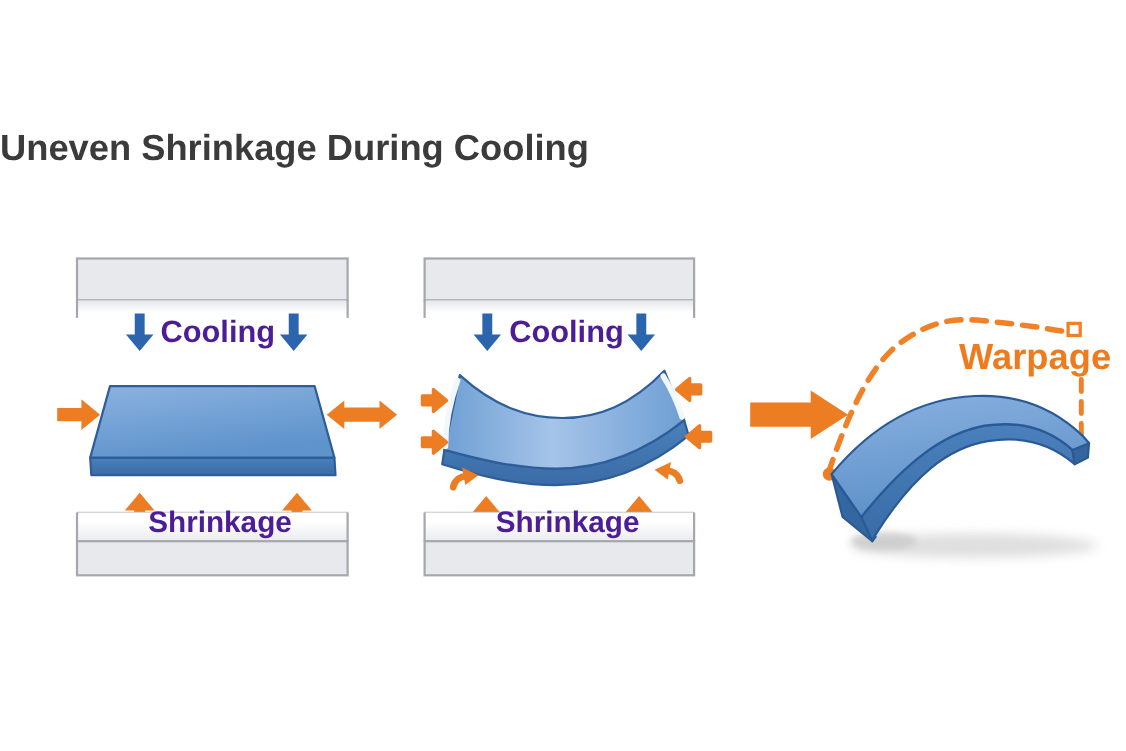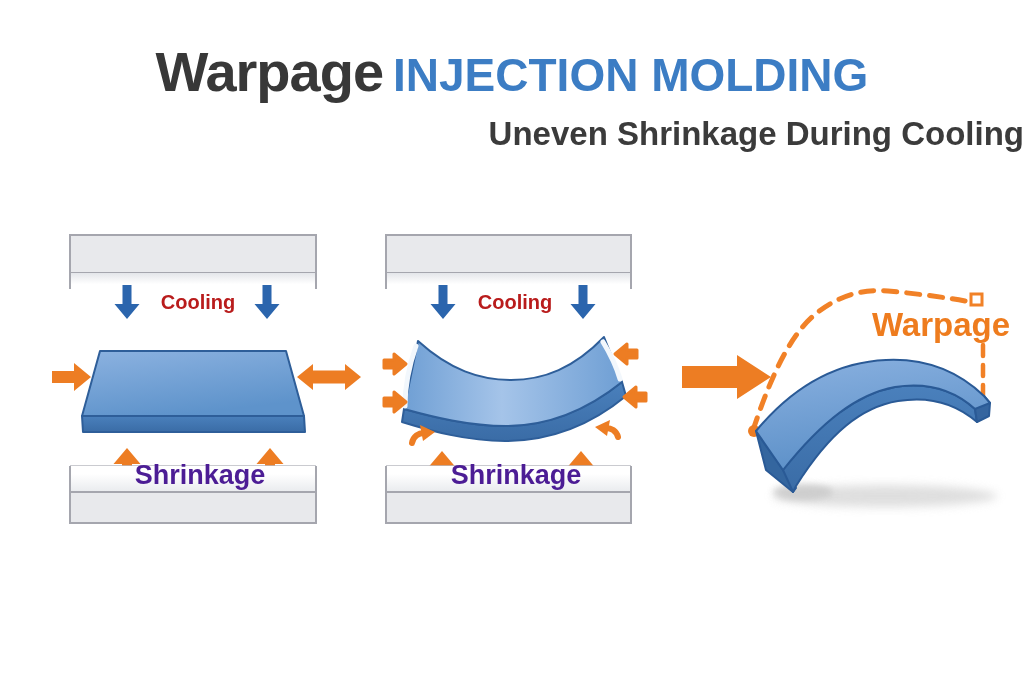--- a/index.html
+++ b/index.html
@@ -3,37 +3,34 @@
 <meta charset="utf-8">
 <style>
   html,body{margin:0;padding:0;}
   body{width:1024px;height:683px;background:#ffffff;overflow:hidden;
        font-family:"Liberation Sans", sans-serif;}
   .canvas{position:relative;width:1024px;height:683px;background:#fff;}
   .title-row{position:absolute;top:44px;left:0;width:100%;text-align:center;
              white-space:nowrap;line-height:1;}
   .title-black{font-size:56px;font-weight:bold;color:#383838;letter-spacing:-1px;}
   .title-blue{font-size:46px;font-weight:bold;color:#3c7dc4;letter-spacing:0px;margin-left:10px;}
-  .subtitle-row{position:absolute;top:115px;left:0;width:100%;text-align:right;}
+  .subtitle-row{position:absolute;top:115px;left:0;width:100%;text-align:left;}
   .subtitle{font-size:33px;font-weight:600;color:#3b3b3b;}
   svg.scene{position:absolute;left:0;top:0;}
   .lbl{position:absolute;transform:translate(-50%,-50%);font-weight:bold;
        white-space:nowrap;line-height:1;}
-  .lbl-cooling{font-size:20px;color:#b91c1c;}
+  .lbl-cooling{font-size:28px;color:#4c1d95;}
   .lbl-shrinkage{font-size:27px;color:#4c1d95;}
   .lbl-warpage{font-size:33px;color:#ee7c1e;}
 </style>
 </head>
 <body>
 
 <div class="canvas">
 
-  <div class="title-row">
-    <span class="title-black">Warpage</span><span class="title-blue">INJECTION MOLDING</span>
-  </div>
   <div class="subtitle-row">
     <span class="subtitle">Uneven Shrinkage During Cooling</span>
   </div>
 
   <svg class="scene" width="1024" height="683" viewBox="0 0 1024 683">
     <defs>
       <linearGradient id="gFlatTop" x1="0" y1="0" x2="0.4" y2="1">
         <stop offset="0" stop-color="#8cb2e0"></stop>
           <stop offset="1" stop-color="#5e93cb"></stop>
       </linearGradient>

